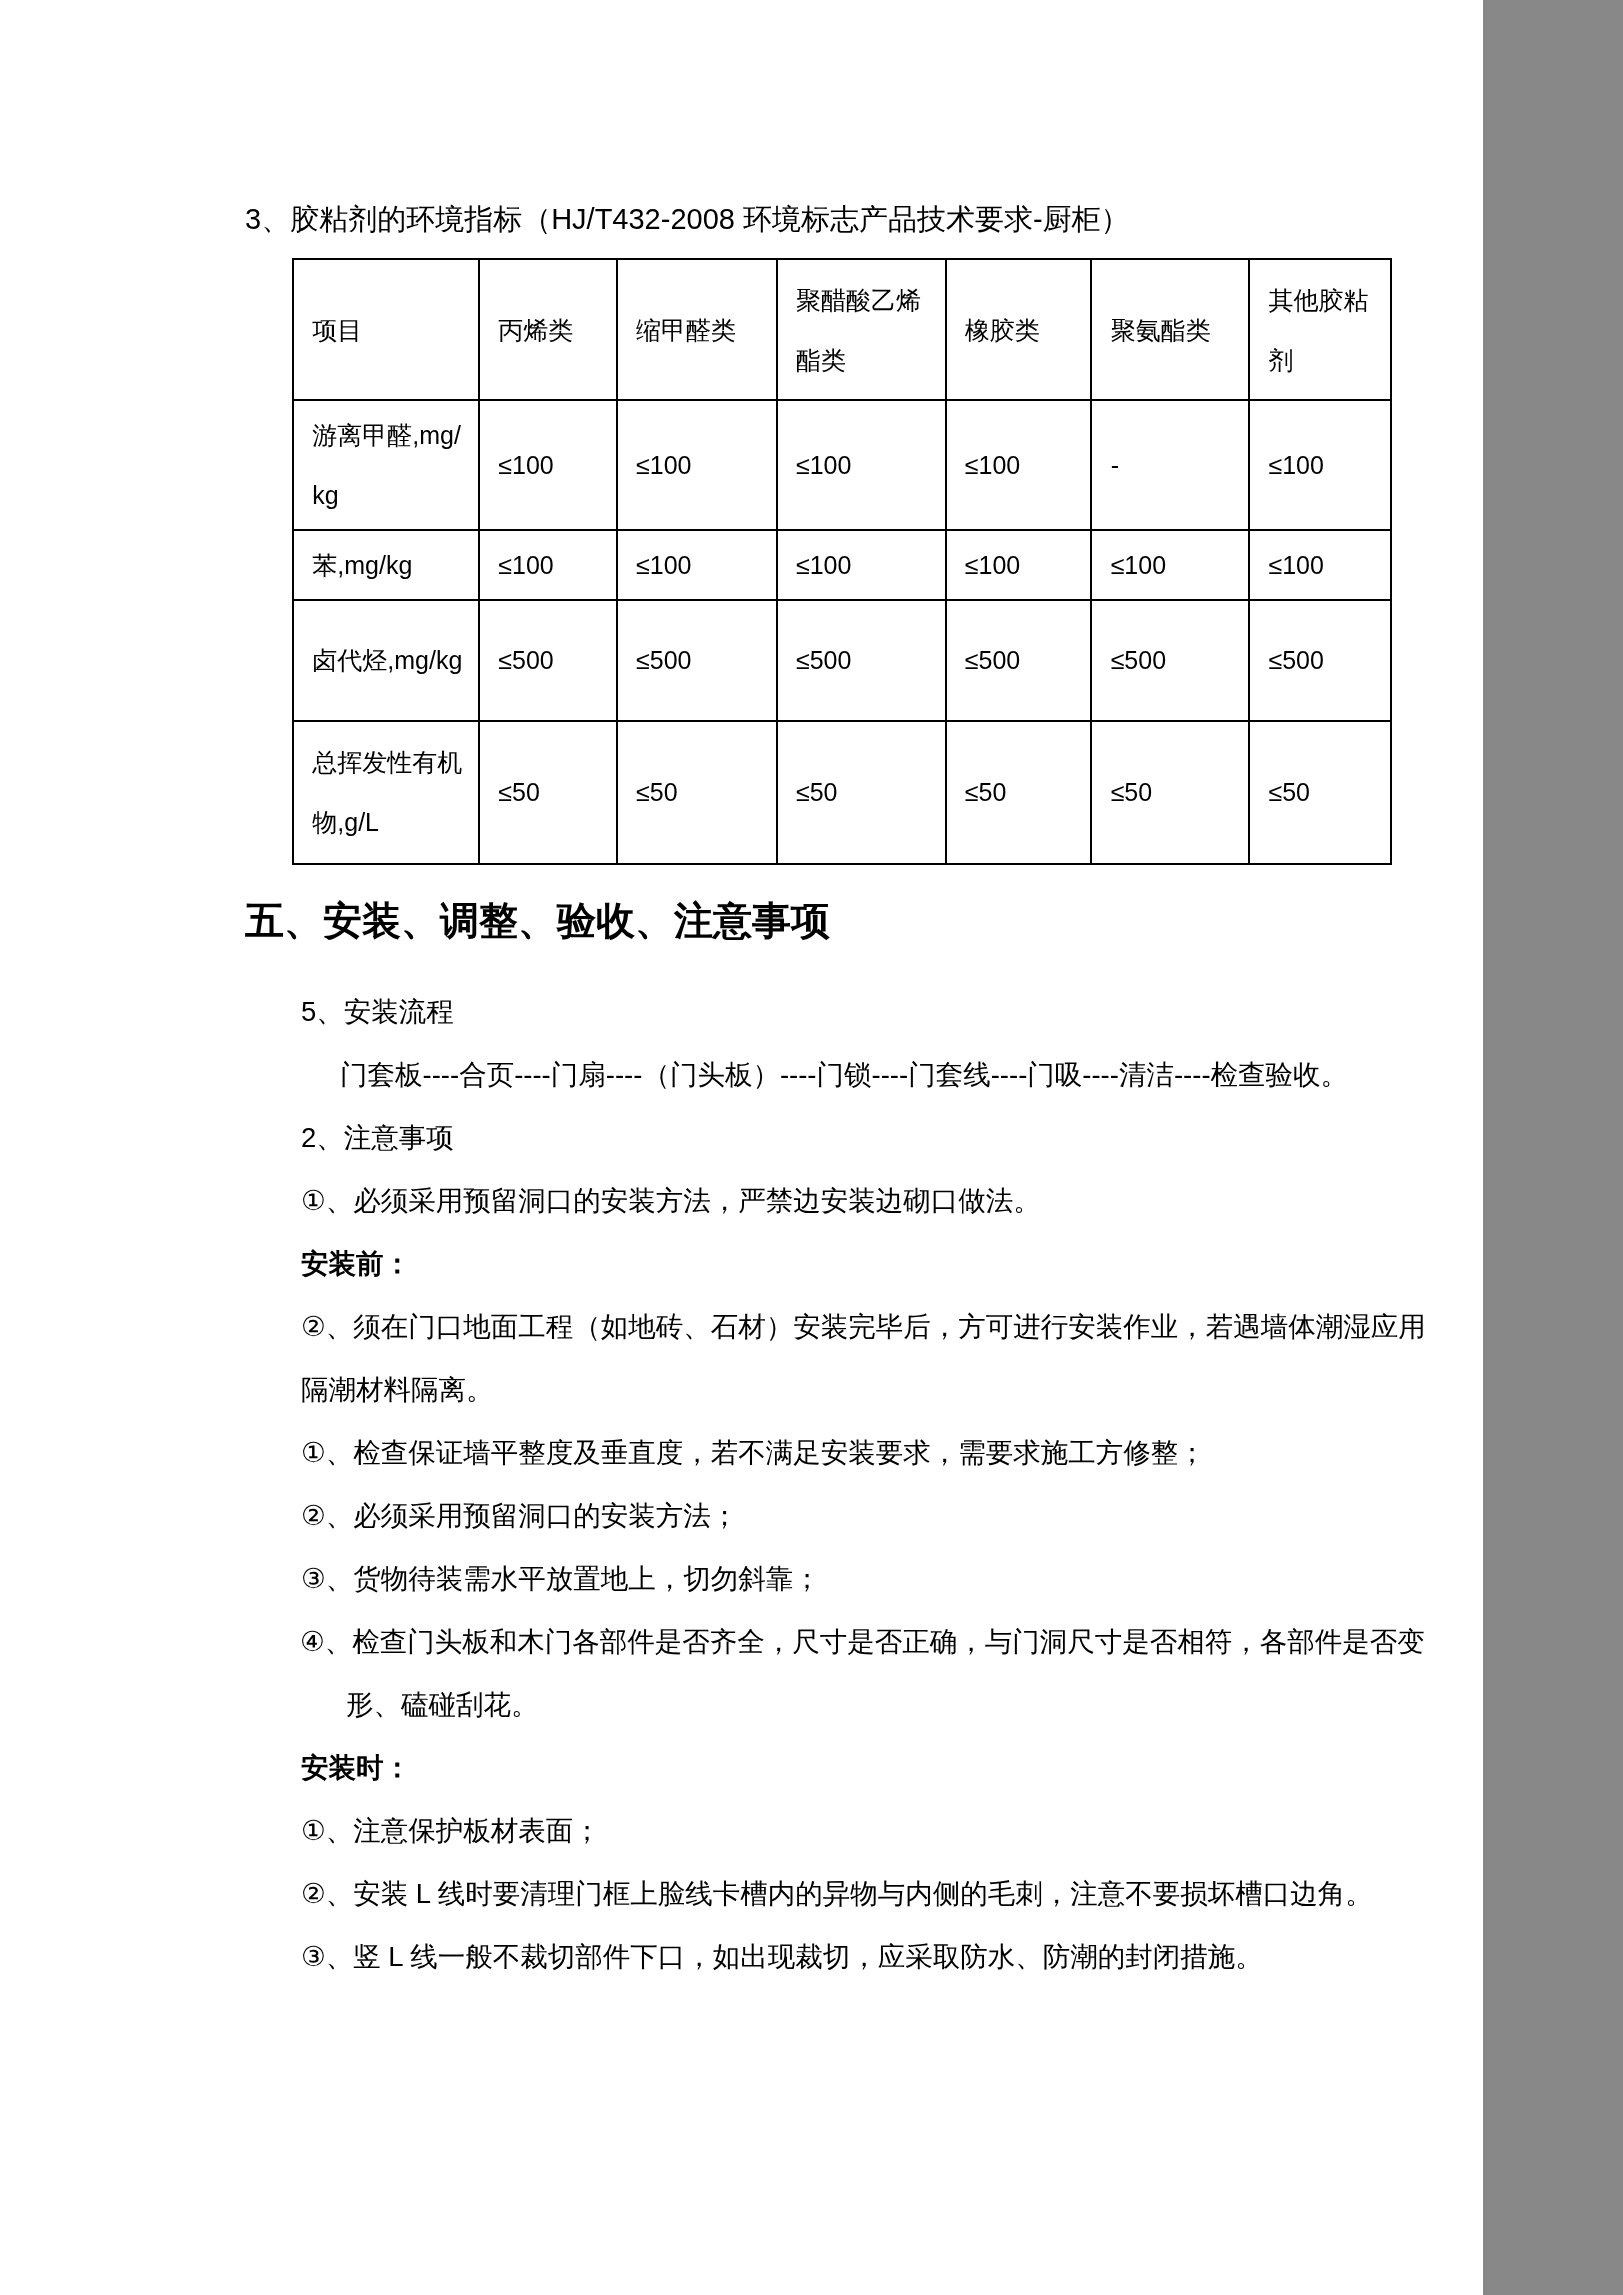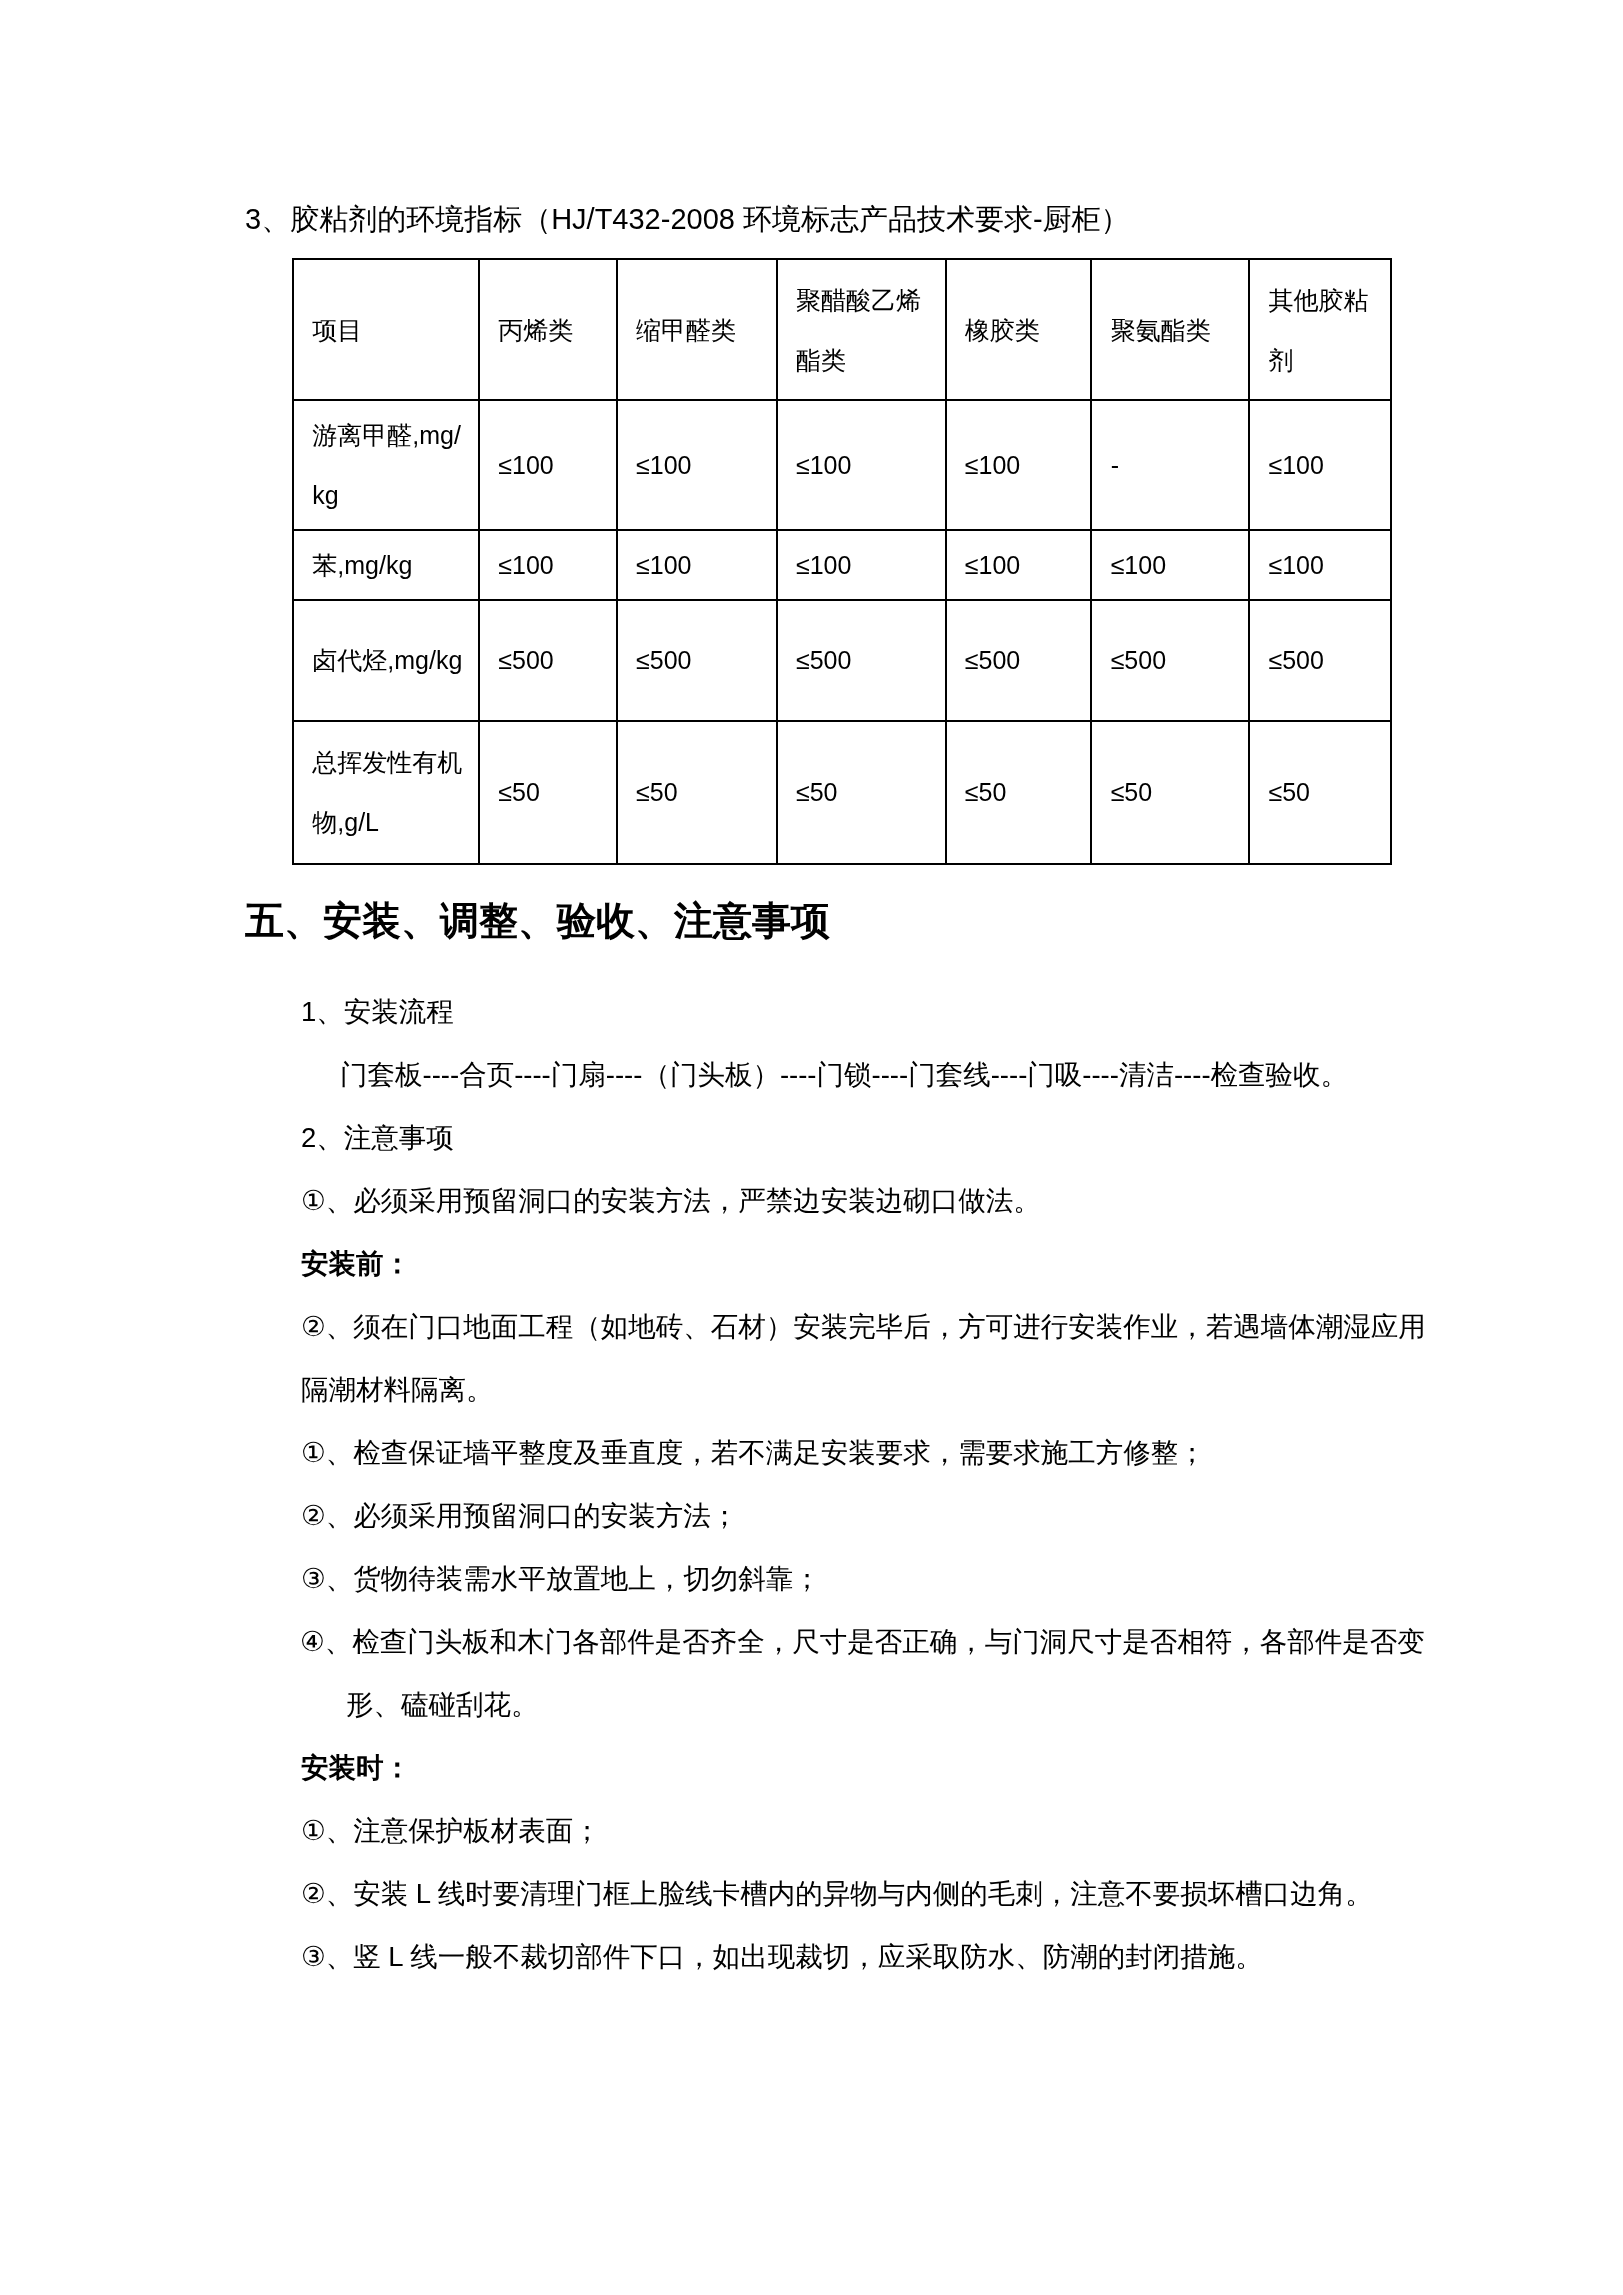--- a/index.html
+++ b/index.html
@@ -1,18 +1,18 @@
 <!DOCTYPE html>
 <html style="font-size:10.5px"><head>
 <meta charset="utf-8">
 <style>
   html, body { margin: 0; padding: 0; background: #888; }
   .page {
     position: relative;
-    width: 1623px;
+    width: 1483px;
     height: 2295px;
     background: #ffffff;
     font-family: "Liberation Sans", "DejaVu Sans", sans-serif;
     color: #000000;
     overflow: hidden;
   }
   .content {
     position: absolute;
     left: 245px;
     top: 196px;
@@ -128,21 +128,21 @@
           <td>≤50</td>
           <td>≤50</td>
           <td>≤50</td>
           <td>≤50</td>
         </tr>
       </tbody>
     </table>
 
     <h2 class="sec5">五、安装、调整、验收、注意事项</h2>
 
-    <p class="body indent1">1、安装流程</p>
+    <p class="body indent1">5、安装流程</p>
     <p class="body indent2 nowrap">门套板----合页----门扇----（门头板）----门锁----门套线----门吸----清洁----检查验收。</p>
     <p class="body indent1">2、注意事项</p>
     <p class="body indent1">①、必须采用预留洞口的安装方法，严禁边安装边砌口做法。</p>
     <p class="body indent1 bold">安装前：</p>
     <p class="body indent1">②、须在门口地面工程（如地砖、石材）安装完毕后，方可进行安装作业，若遇墙体潮湿应用隔潮材料隔离。</p>
     <p class="body indent1">①、检查保证墙平整度及垂直度，若不满足安装要求，需要求施工方修整；</p>
     <p class="body indent1">②、必须采用预留洞口的安装方法；</p>
     <p class="body indent1">③、货物待装需水平放置地上，切勿斜靠；</p>
     <p class="body hanging">④、检查门头板和木门各部件是否齐全，尺寸是否正确，与门洞尺寸是否相符，各部件是否变形、磕碰刮花。</p>
     <p class="body indent1 bold">安装时：</p>

